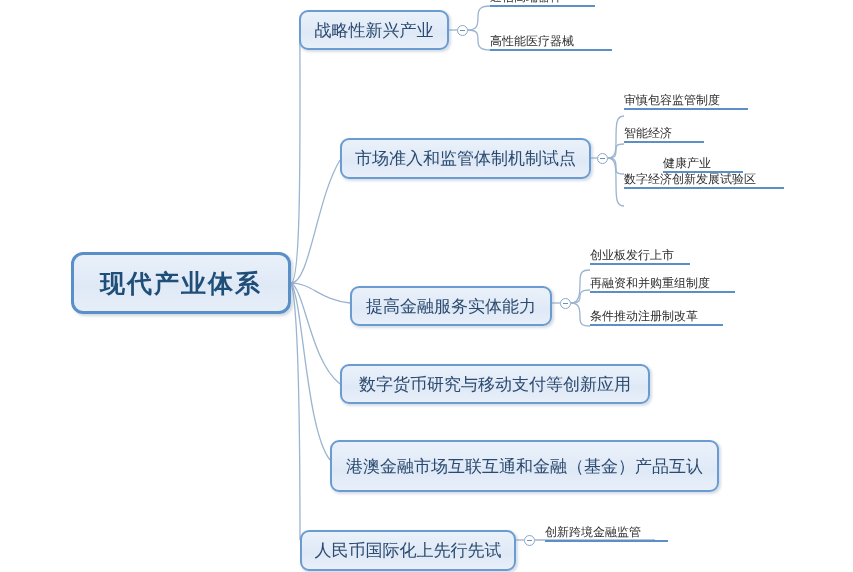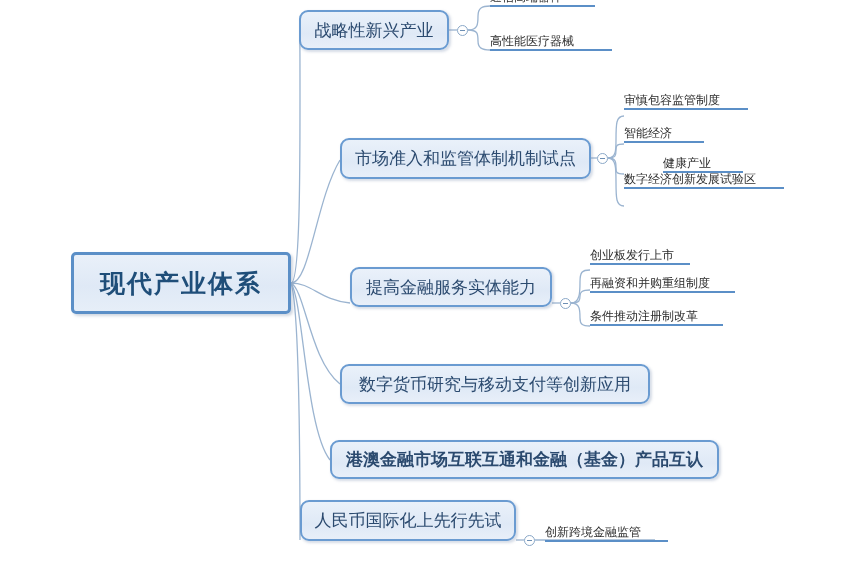--- a/index.html
+++ b/index.html
@@ -24,21 +24,21 @@
     width: 853px;
     height: 572px;
     pointer-events: none;
   }
 
   
   .root-node {
     position: absolute;
     box-sizing: border-box;
     border: 3px solid #5b8fc7;
-    border-radius: 5px;
+    border-radius: 12px;
     background: linear-gradient(180deg, #e9f0f9 0%, #dfe9f6 55%, #e6eef8 100%);
     box-shadow: 2px 2px 3px rgba(120,140,170,0.35);
     display: flex;
     align-items: center;
     justify-content: center;
     font-family: Liberation Serif, serif;
   }
   .root-label {
     color: #1f4e79;
     font-size: 25px;
@@ -173,44 +173,44 @@
   <div class="leaf-node" style="left:624px; top:122px; width:80px; height:21px;">
     <span class="leaf-label">智能经济</span>
   </div>
   <div class="leaf-node" style="left:624px; top:152px; width:80px; height:21px;margin-left:39px;">
     <span class="leaf-label">健康产业</span>
   </div>
   <div class="leaf-node" style="left:624px; top:168px; width:160px; height:21px;">
     <span class="leaf-label">数字经济创新发展试验区</span>
   </div>
 
-  <div class="branch-node" style="left:350px; top:267px; width:202px; height:40px;">
+  <div class="branch-node" style="left:350px; top:286px; width:202px; height:40px;">
     <span class="branch-label">提高金融服务实体能力</span>
   </div>
   <div class="toggle" style="left:560px; top:298px;"></div>
 
   <div class="leaf-node" style="left:590px; top:272px; width:145px; height:21px;">
     <span class="leaf-label">再融资和并购重组制度</span>
   </div>
   <div class="leaf-node" style="left:590px; top:244px; width:100px; height:21px;">
     <span class="leaf-label">创业板发行上市</span>
   </div>
   <div class="leaf-node" style="left:590px; top:305px; width:133px; height:21px;">
     <span class="leaf-label">条件推动注册制改革</span>
   </div>
 
   <div class="branch-node" style="left:340px; top:364px; width:310px; height:40px;text-align:center;">
     <span class="branch-label">数字货币研究与移动支付等创新应用</span>
   </div>
 
-  <div class="branch-node" style="left:330px; top:440px; width:389px; height:39px;font-weight:bold;">
+  <div class="branch-node" style="left:330px; top:440px; width:389px; height:52px;">
     <span class="branch-label">港澳金融市场互联互通和金融（基金）产品互认</span>
   </div>
 
-  <div class="branch-node" style="left:300px; top:500px; width:216px; height:41px;">
+  <div class="branch-node" style="left:300px; top:530px; width:216px; height:41px;">
     <span class="branch-label">人民币国际化上先行先试</span>
   </div>
   <div class="toggle" style="left:524px; top:535px;"></div>
 
   <div class="leaf-node" style="left:545px; top:521px; width:123px; height:21px;">
     <span class="leaf-label">创新跨境金融监管</span>
   </div>
 
 </div>
 

